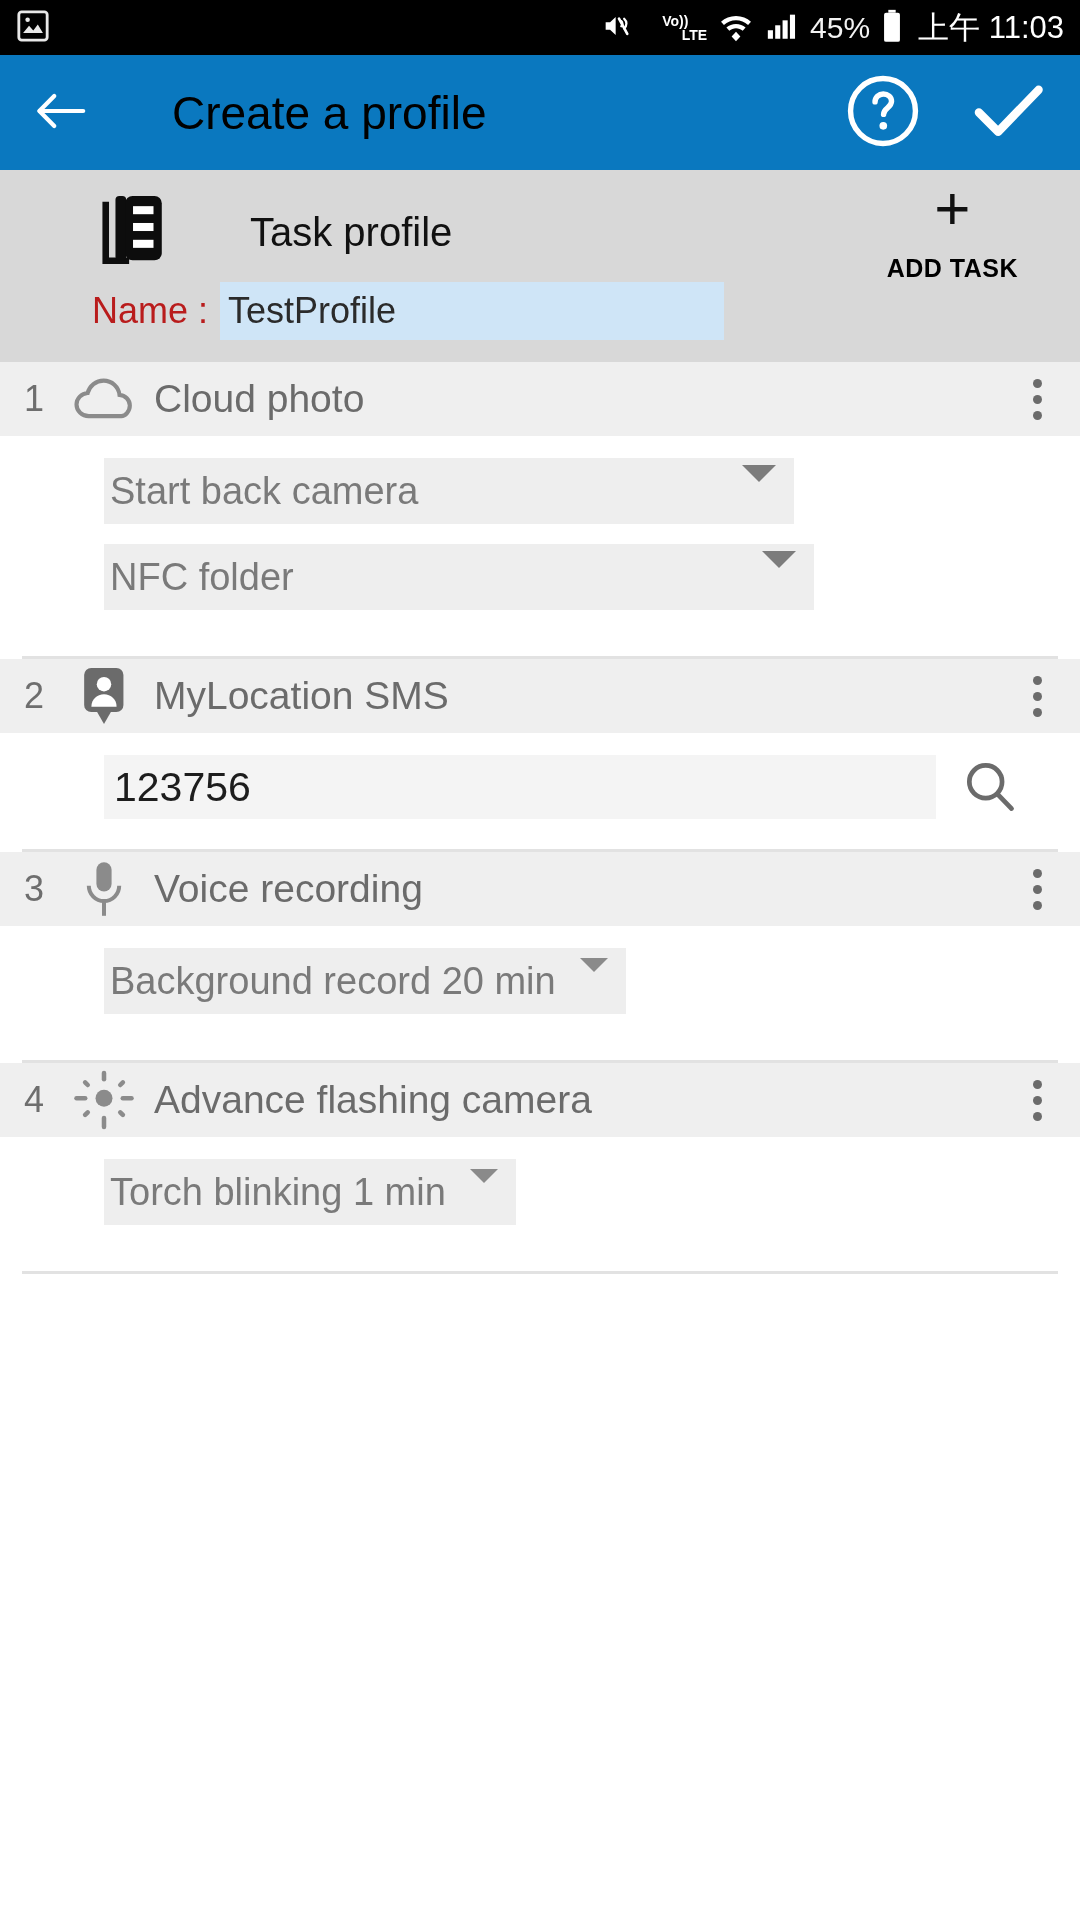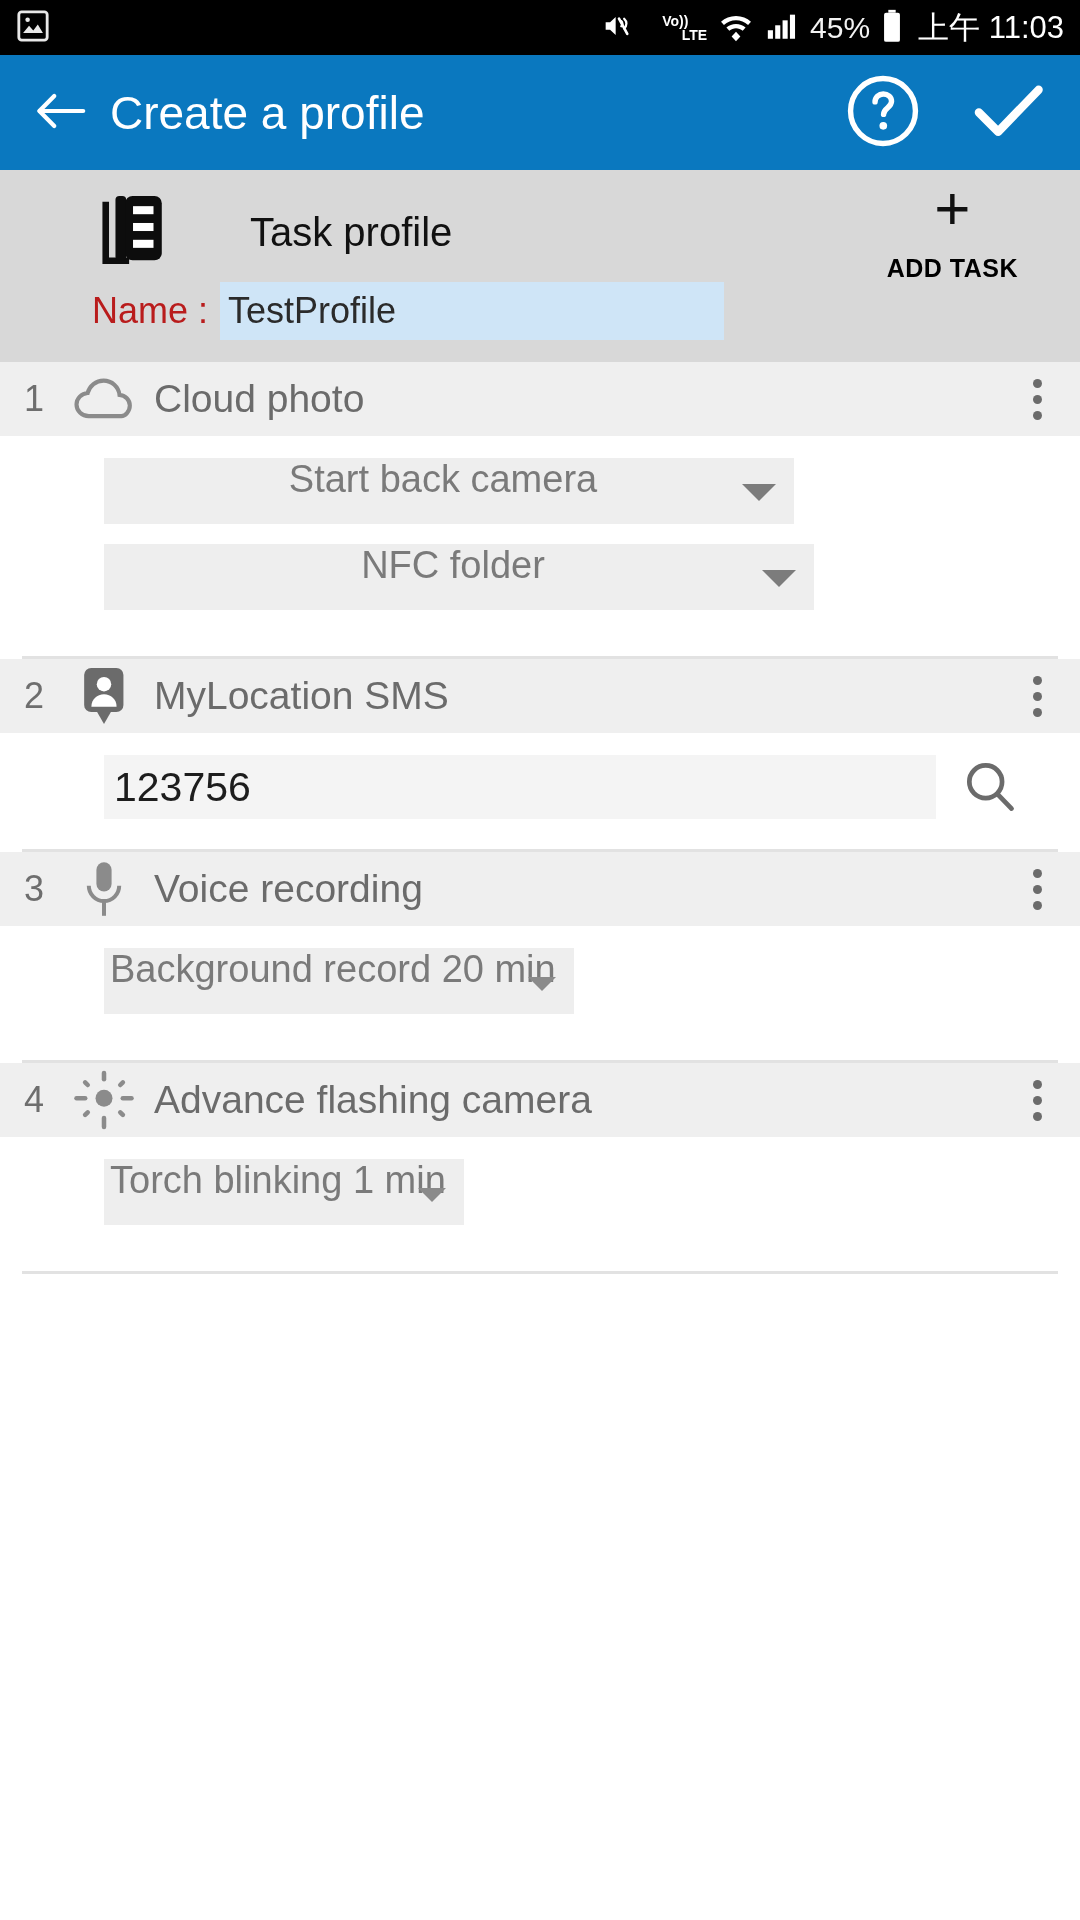--- a/index.html
+++ b/index.html
@@ -25,22 +25,22 @@
   .volte b{ font-size:14px; font-weight:700; }
   .volte i{ font-size:14px; font-weight:700; font-style:normal;margin-left:38px; }
 
   
   .appbar{
     height:115px; background:#0a78bf;
     display:flex; align-items:center;
     padding:0 34px; color:#ffffff;
   }
   .appbar-title{
-    font-size:46px; font-weight:400; color:#ffffff;
-    margin-left:22px; white-space:nowrap;
+    font-size:46px; font-weight:400; color:#000000;
+    margin-left:84px; white-space:nowrap;
   }
   .appbar-actions{ margin-left:auto; display:flex; align-items:center; gap:52px; }
 
   
   .profile-head{
     background:#d8d8d8;
     padding:16px 0 22px 0;
     position:relative;
   }
   .ph-top{
@@ -88,21 +88,20 @@
   .task-name{ font-size:39px; color:#6b6b6b; margin-left:14px; white-space:nowrap; }
   .task-menu{ margin-left:auto; margin-right:14px; display:flex; flex-direction:column; gap:7px; }
   .task-menu i{ width:9px; height:9px; border-radius:50%; background:#6b6b6b; display:block; }
 
   .task-body{ padding:22px 0 26px 0; }
   .spinner{
     background:#eeeeee; height:66px;
     display:flex; align-items:center;
     margin-left:104px; margin-bottom:20px;
     padding:0 18px 0 6px;
-    flex-direction:column;
   }
   .spinner .sp-text{ font-size:38px; color:#7a7a7a; white-space:nowrap; }
   .spinner .caret{ margin-left:auto; padding-left:24px; }
   .spinner.auto{ display:inline-flex; }
   .caret-tri{
     width:0;height:0;
     border-left:17px solid transparent;
     border-right:17px solid transparent;
     border-top:17px solid #7c7c7c;
   }

